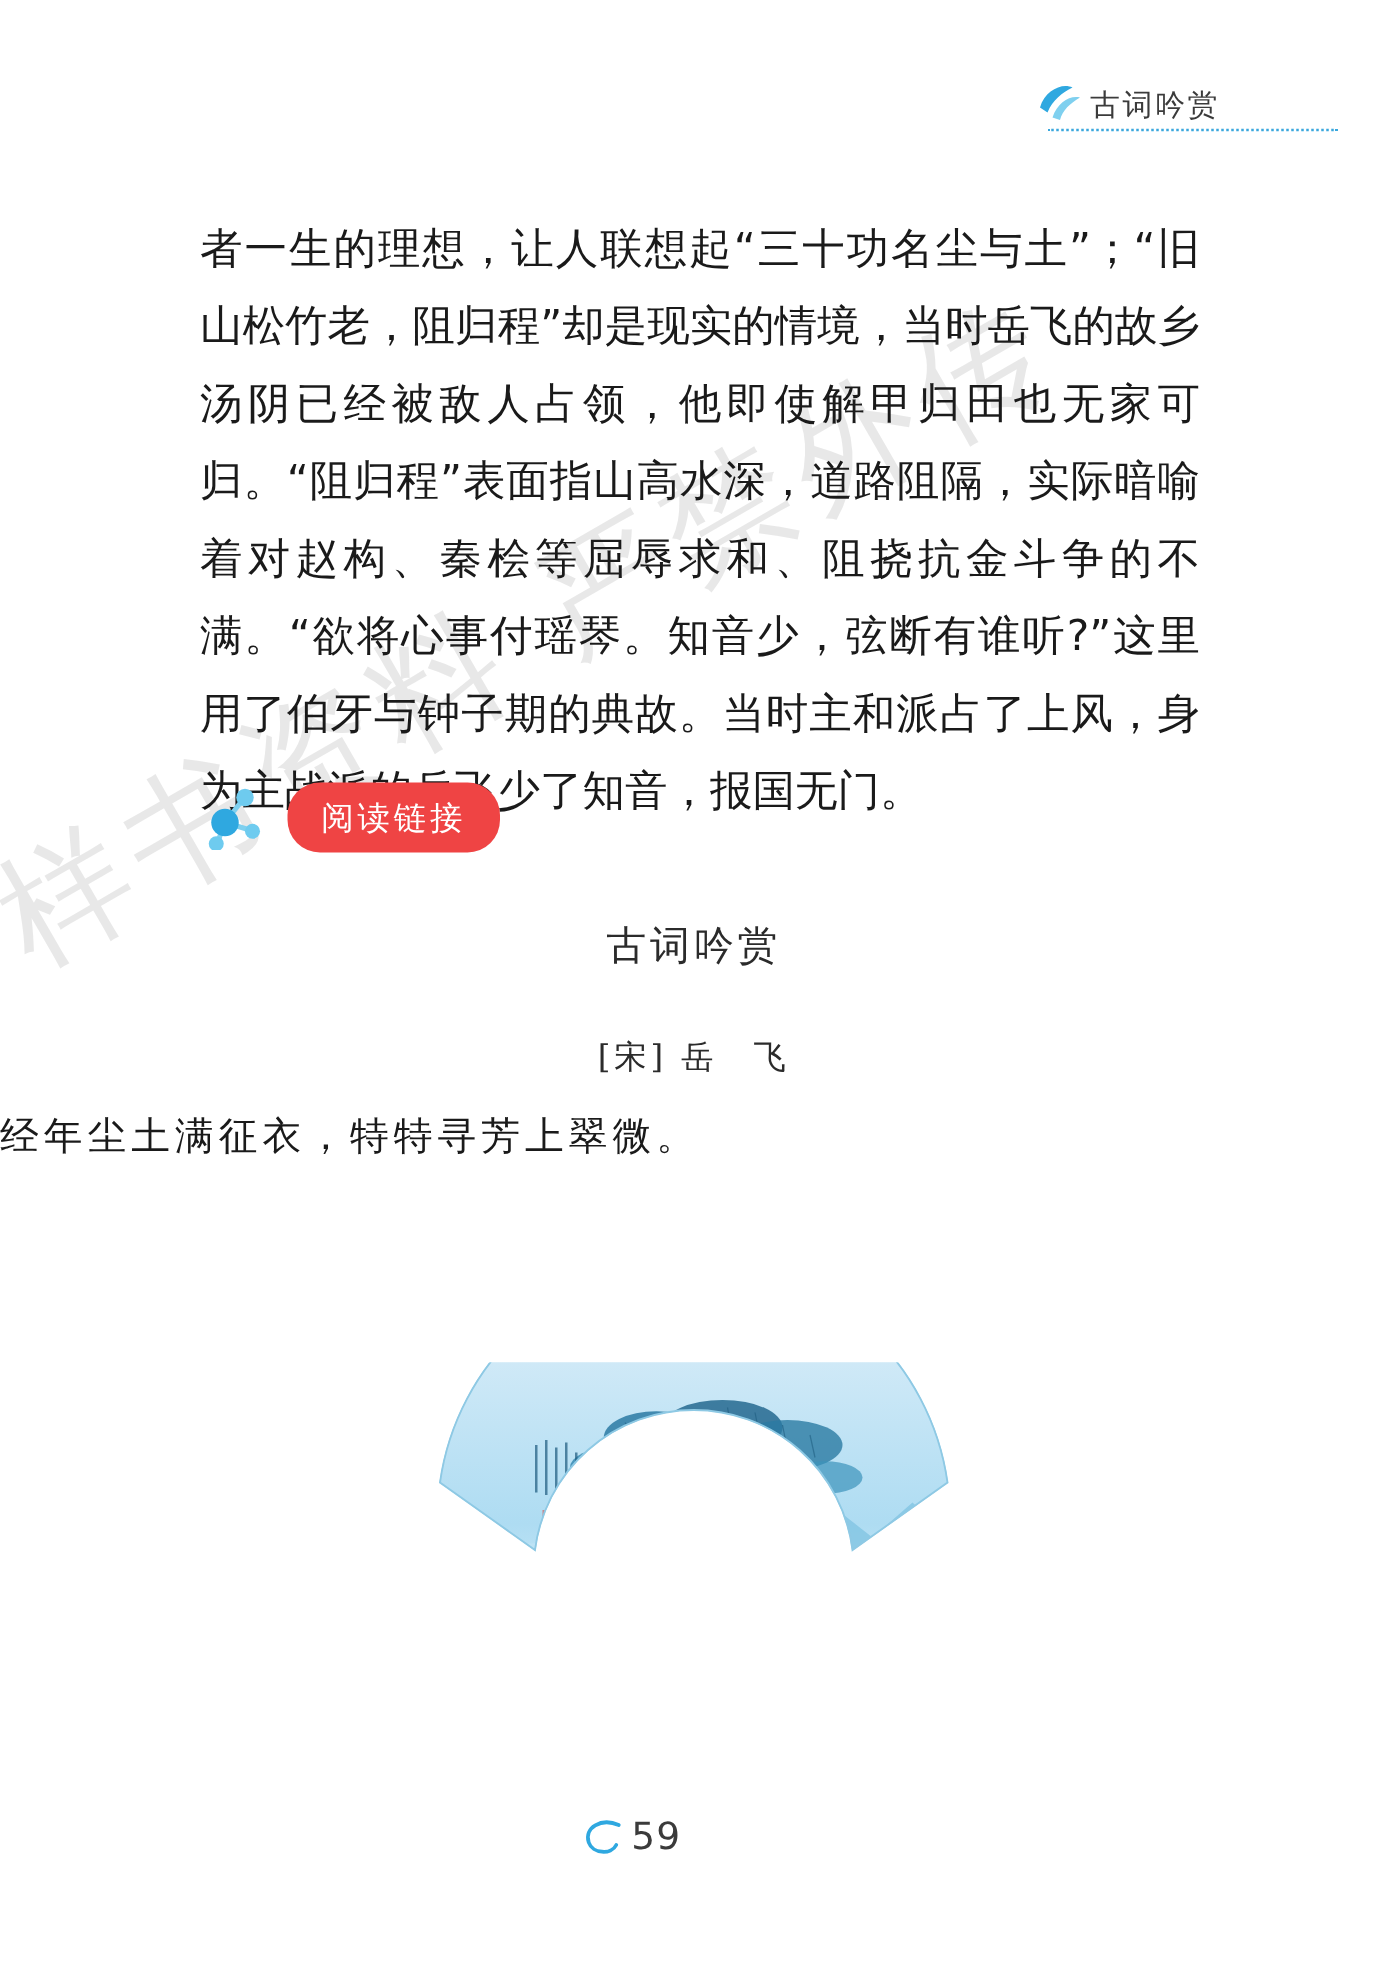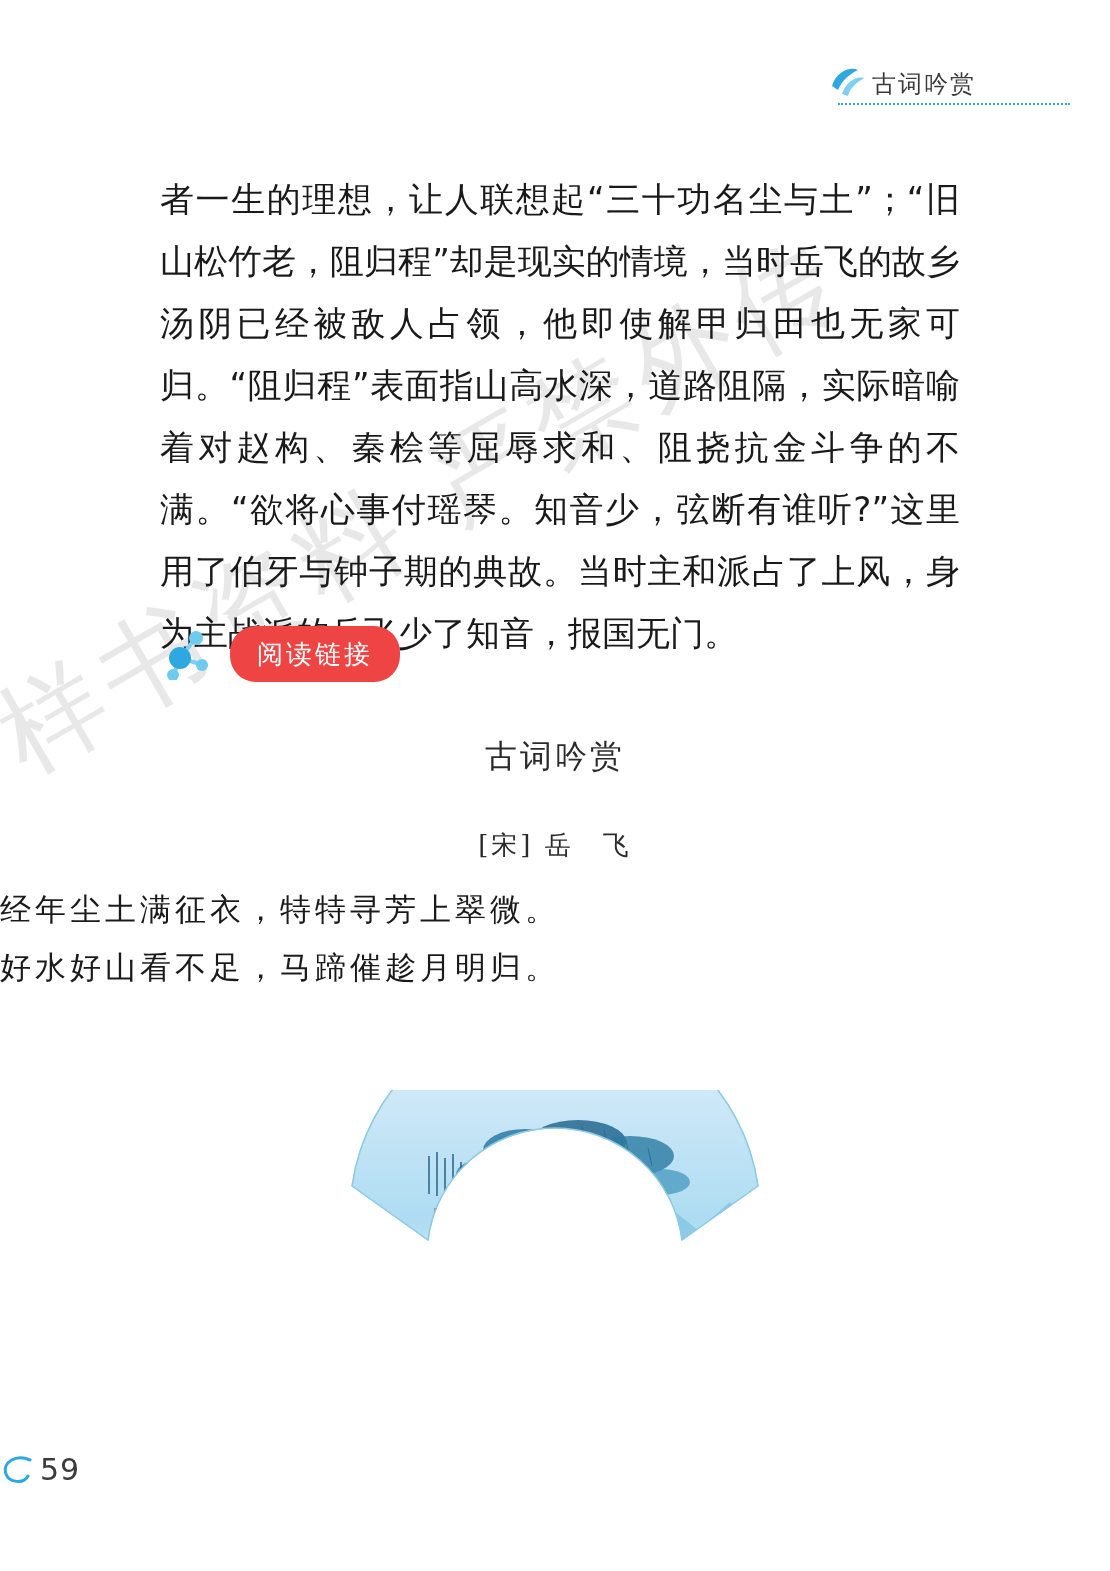--- a/index.html
+++ b/index.html
@@ -141,20 +141,21 @@
     width: 450px;
     height: 215px;
   }
 
   
   .page-number-wrap {
     position: absolute;
     top: 1452px;
     left: 0;
     width: 1010px;
+    text-align: center;
   }
   .page-number {
     font-family: "DejaVu Sans", sans-serif;
     font-size: 30px;
     color: #3b3b3b;
     letter-spacing: 1px;
     position: relative;
     display: inline-block;
     padding-left: 40px;
   }
@@ -213,21 +214,20 @@
       <circle cx="13" cy="47" r="6" fill="#6ecbef"></circle>
     </svg>
   </span>
   <span class="reading-link-pill">阅读链接</span>
 </div>
 
 <div class="poem-title">古词吟赏</div>
 <div class="poem-author">[宋] 岳　飞</div>
 <div class="poem-body">
   <div>经年尘土满征衣，特特寻芳上翠微。</div>
-  <div>好水好山看不足，马蹄催趁月明归。</div>
 </div>
 
 <div class="illustration">
   <svg width="450" height="215" viewBox="0 0 450 215">
     <defs>
       <clipPath id="fanclip">
         <path d="M225 235 m0 0 L225 235
                  A 215 215 0 0 1 440 20
                  L 410 20
                  A 185 185 0 0 0 225 205 Z"></path>

